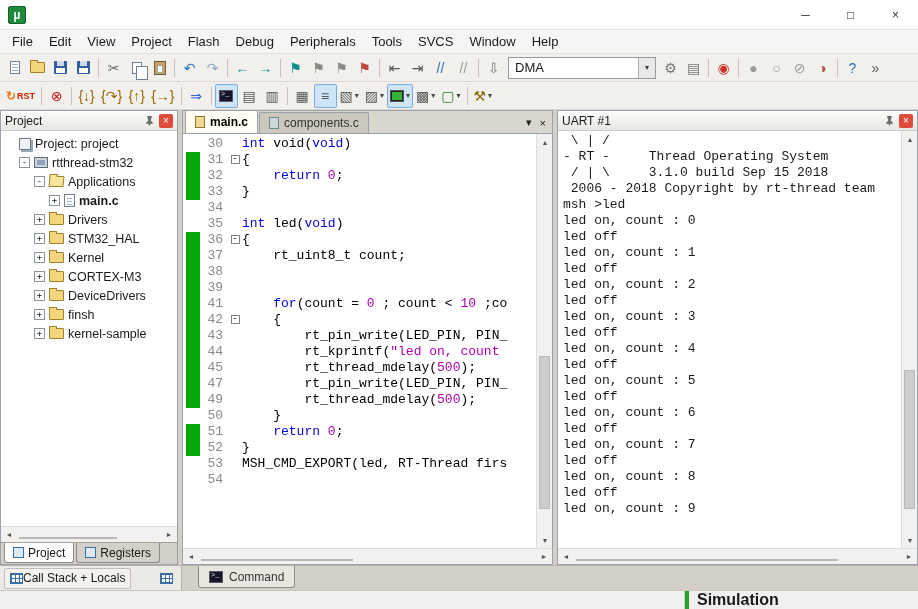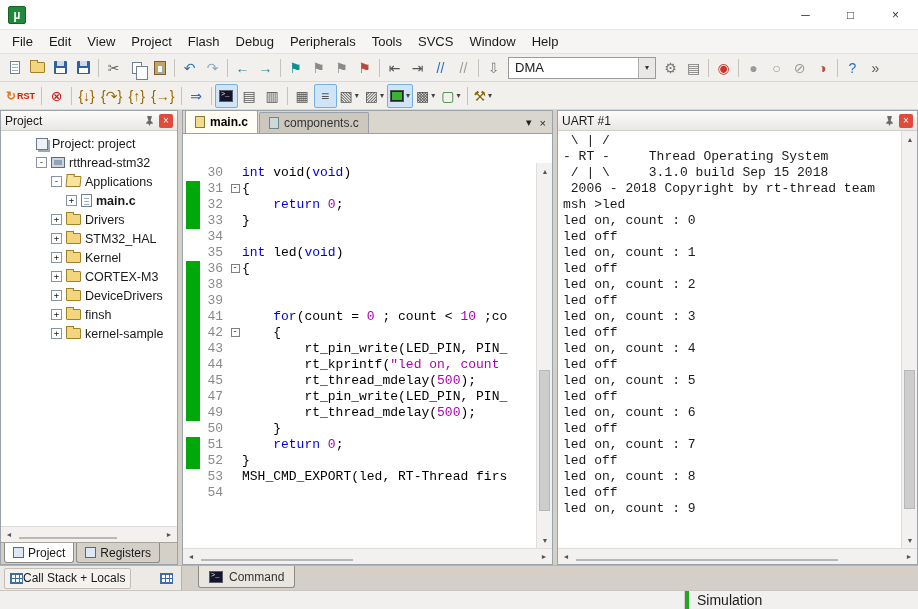--- a/index.html
+++ b/index.html
@@ -64,21 +64,21 @@
   .panel { background:#fff; border:1px solid #9aa2ac; display:flex; flex-direction:column; }
   .left-panel { width:178px; flex:none; }
   .editor-col { width:371px; flex:none; }
   .uart-col { flex:1; }
   .panel-header { height:20px; flex:none; background:linear-gradient(#fcfcfb,#e9e7e3); border-bottom:1px solid #cfcdc9;
                   display:flex; align-items:center; padding:0 4px; font-size:12px; }
   .ph-btns { margin-left:auto; display:flex; gap:3px; align-items:center; }
   .pin-btn { width:14px; height:14px; display:flex; align-items:center; justify-content:center; }
   .close-btn { width:14px; height:14px; background:#e14b3c; color:#fff; font-size:10px; line-height:13px; text-align:center; border-radius:2px; }
   
-  .tree-area { flex:1; overflow:hidden; padding-top:3px; background:#fff;margin-left:17px; }
+  .tree-area { flex:1; overflow:hidden; padding-top:3px; background:#fff; }
   .tree-row { height:19px; display:flex; align-items:center; gap:4px; white-space:nowrap; font-size:12.5px; padding-right:4px; }
   .expand-box { width:11px; height:11px; border:1px solid #8a94a0; background:#fff; font-size:9px; line-height:9px; text-align:center; color:#222; flex:none; font-family:"DejaVu Sans Mono",monospace; }
   .expand-spacer { width:11px; flex:none; }
   .tree-label.bold { font-weight:bold; }
   
   .hscroll { height:16px; flex:none; background:#f2f1ef; border-top:1px solid #ddd; display:flex; align-items:center; }
   .vscroll { width:16px; flex:none; background:#f2f1ef; border-left:1px solid #ddd; display:flex; flex-direction:column; }
   .sb-btn { width:16px; height:16px; flex:none; display:flex; align-items:center; justify-content:center; font-size:7px; color:#555; }
   .sb-track { flex:1; position:relative; }
   .sb-thumb { position:absolute; background:#cdcdcd; border:1px solid #b8b8b8; }
@@ -91,21 +91,21 @@
   .ltab.active { background:#ffffff; }
   .ltab-ic { width:11px; height:11px; background:#dce8f4; border:1px solid #3a6ea5; flex:none; }
   
   .etabbar { height:23px; flex:none; background:#d9d6cd; border-bottom:1px solid #9aa0a8; display:flex; align-items:flex-end; padding-left:2px; }
   .etab { height:21px; display:flex; align-items:center; gap:5px; padding:0 9px; font-size:12px;
           background:#ccc8be; border:1px solid #9aa0a8; border-bottom:none; border-radius:2px 2px 0 0; margin-right:1px; color:#333; }
   .etab.active { background:#fffdf4; height:23px; font-weight:bold; color:#000; }
   .tabfile { width:10px; height:12px; border:1px solid #6a8a8a; background:#cfd8d8; flex:none; }
   .etab.active .tabfile { background:#f0dc8c; border-color:#8a7a3a; }
   .etab-ctrl { margin-left:auto; display:flex; align-items:center; gap:8px; padding:0 6px 4px 0; color:#222; font-size:11px; }
-  .code-wrap { flex:1; display:flex; overflow:hidden;margin-top:29px; }
+  .code-wrap { flex:1; display:flex; overflow:hidden; }
   .code-area { flex:1; overflow:hidden; font-family:"Liberation Mono",monospace; font-size:13px; line-height:16px; padding-top:2px; }
   .cl { height:16px; display:flex; }
   .cov { width:14px; margin-left:3px; flex:none; }
   .cov.on { background:#00a80a; }
   .lnum { width:28px; flex:none; text-align:right; padding-right:5px; color:#8a8a8a; }
   .fold { width:14px; flex:none; text-align:center; }
   .fmark { display:inline-block; width:9px; height:9px; border:1px solid #808080; background:#fff; font-size:9px; line-height:7px; vertical-align:2px; color:#222; }
   .ctext { white-space:pre; }
   .c-kw  { color:#0000dd; }
   .c-num { color:#b000b0; }
@@ -116,21 +116,21 @@
   .uart-text { flex:1; overflow:hidden; font-family:"Liberation Mono",monospace; font-size:13px; line-height:16px; white-space:pre; padding:2px 0 0 5px; }
   
   .bottom-row { height:25px; flex:none; display:flex; background:#d4d0c8; border-top:1px solid #b6b2aa; }
   .cs-bar { width:182px; flex:none; display:flex; align-items:center; gap:5px; background:#eceae5; border-right:1px solid #b6b2aa; padding:0 4px; }
   .cs-btn { display:flex; align-items:center; height:21px; padding:0 5px; border:1px solid #c0bdb6; background:#f4f2ee; border-radius:2px; font-size:12px; }
   .cs-side { margin-left:auto; width:22px; height:21px; display:flex; align-items:center; justify-content:center; border:1px solid transparent; }
   .cmd-area { flex:1; display:flex; align-items:flex-start; padding-left:16px; }
   .cmd-tab { height:22px; display:flex; align-items:center; gap:6px; padding:0 10px; background:#e9e6e0;
              border:1px solid #8f8b84; border-top:none; border-radius:0 0 3px 3px; font-size:12px; color:#333; }
   
-  .statusbar { height:19px; flex:none; background:#f1f0ee; border-top:1px solid #c9c6c1; display:flex; font-size:14px; }
+  .statusbar { height:19px; flex:none; background:#f1f0ee; border-top:1px solid #c9c6c1; display:flex; font-size:16px;font-weight:bold; }
   .status-spacer { flex:1; }
   .sim-sec { width:218px; height:100%; display:flex; align-items:center; border-left:1px solid #d0cdc8; }
   .sim-accent { width:4px; height:100%; background:#23a428; flex:none; }
   .sim-label { padding-left:8px; }
   .status-grip { width:16px; height:100%; }
 </style>
 </head>
 <body>
 
 <div class="titlebar">
@@ -474,20 +474,26 @@
             <span class="ctext"><span class="c-kw">int</span><span class="c-pl"> led(</span><span class="c-kw">void</span><span class="c-pl">)</span></span>
           </div>
           <div class="cl">
             <span class="cov on"></span>
             <span class="lnum">36</span>
             <span class="fold"><span class="fmark">-</span></span>
             <span class="ctext"><span class="c-pl">{</span></span>
           </div>
           <div class="cl">
             <span class="cov on"></span>
+            <span class="lnum">37</span>
+            <span class="fold"></span>
+            <span class="ctext"><span class="c-pl">    rt_uint8_t count;</span></span>
+          </div>
+          <div class="cl">
+            <span class="cov on"></span>
             <span class="lnum">38</span>
             <span class="fold"></span>
             <span class="ctext"></span>
           </div>
           <div class="cl">
             <span class="cov on"></span>
             <span class="lnum">39</span>
             <span class="fold"></span>
           </div>
           <div class="cl">

